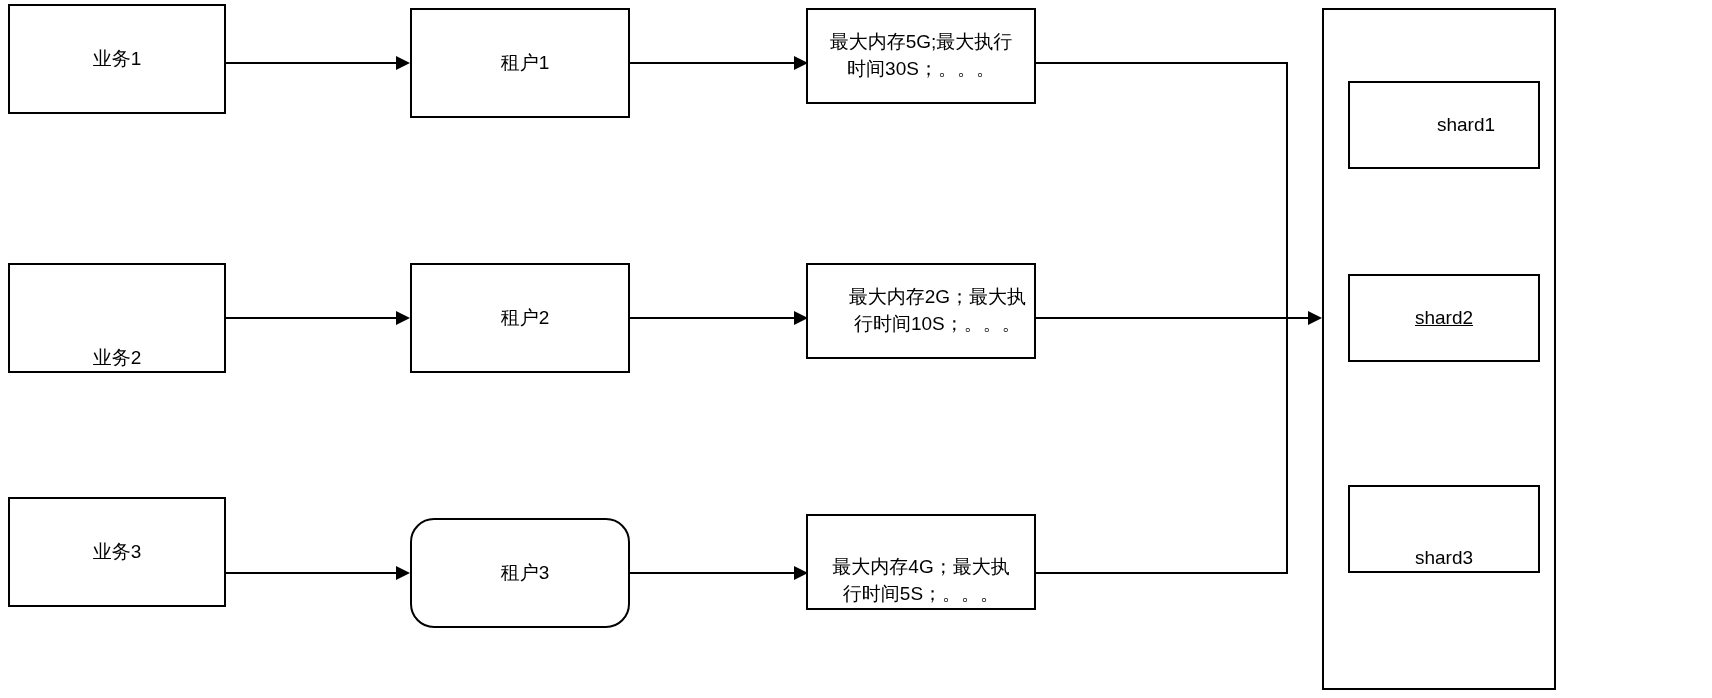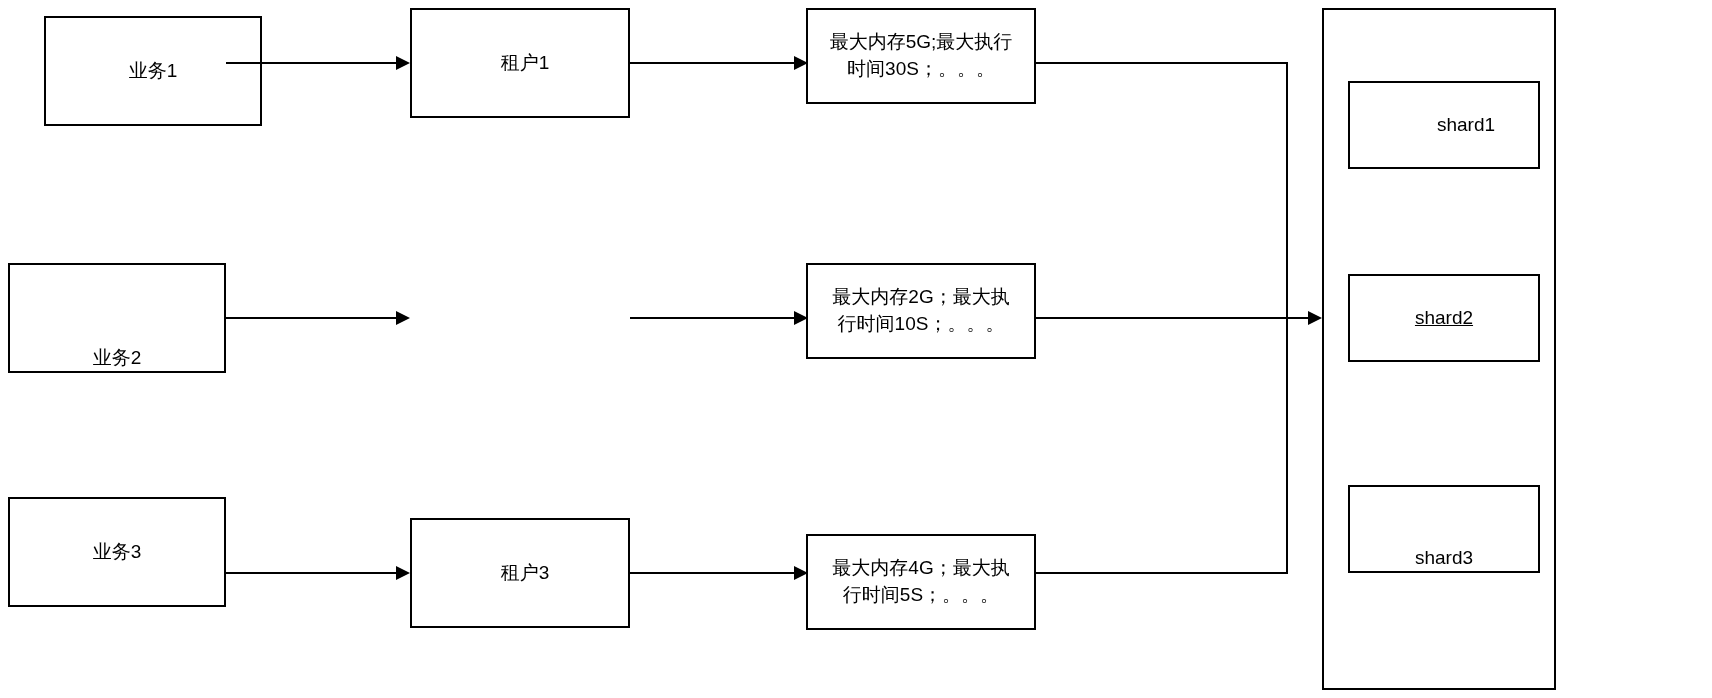--- a/index.html
+++ b/index.html
@@ -67,21 +67,21 @@
     border-top: 7px solid transparent;
     border-bottom: 7px solid transparent;
     border-left: 14px solid #000000;
   }
 </style>
 </head>
 <body>
 
 <div id="canvas">
 
-  <div class="node biz" style="left:8px; top:16px;margin-left:36px;">
+  <div class="node biz" style="left:8px; top:4px;">
     <span class="label">业务1</span>
   </div>
 
   <div class="edge-h" style="left:226px; top:62px; width:182px;"></div>
   <div class="arrowhead" style="left:396px; top:56px;"></div>
 
   <div class="node tenant" style="left:410px; top:8px;">
     <span class="label">租户1</span>
   </div>
 
@@ -93,44 +93,47 @@
 时间30S；。。。</span>
   </div>
 
   <div class="node biz" style="left:8px; top:263px;align-items:flex-end;">
     <span class="label">业务2</span>
   </div>
 
   <div class="edge-h" style="left:226px; top:317px; width:182px;"></div>
   <div class="arrowhead" style="left:396px; top:311px;"></div>
 
+  <div class="node tenant" style="left:410px; top:263px;">
+    <span class="label">租户2</span>
+  </div>
 
   <div class="edge-h" style="left:630px; top:317px; width:176px;"></div>
   <div class="arrowhead" style="left:794px; top:311px;"></div>
 
-  <div class="node spec" style="left:806px; top:263px;">
+  <div class="node spec" style="left:806px; top:263px;justify-content:flex-end;">
     <span class="label">最大内存2G；最大执
 行时间10S；。。。</span>
   </div>
 
   <div class="node biz" style="left:8px; top:497px;">
     <span class="label">业务3</span>
   </div>
 
   <div class="edge-h" style="left:226px; top:572px; width:182px;"></div>
   <div class="arrowhead" style="left:396px; top:566px;"></div>
 
-  <div class="node tenant" style="left:410px; top:518px;">
+  <div class="node tenant" style="left:410px; top:518px;border-radius:24px;">
     <span class="label">租户3</span>
   </div>
 
   <div class="edge-h" style="left:630px; top:572px; width:176px;"></div>
   <div class="arrowhead" style="left:794px; top:566px;"></div>
 
-  <div class="node spec" style="left:806px; top:534px;">
+  <div class="node spec" style="left:806px; top:514px;align-items:flex-end;">
     <span class="label">最大内存4G；最大执
 行时间5S；。。。</span>
   </div>
 
   <div class="edge-h" style="left:1036px; top:62px; width:252px;"></div>
 
   <div class="edge-h" style="left:1036px; top:572px; width:252px;"></div>
 
   <div class="edge-h" style="left:1036px; top:317px; width:252px;"></div>
 

